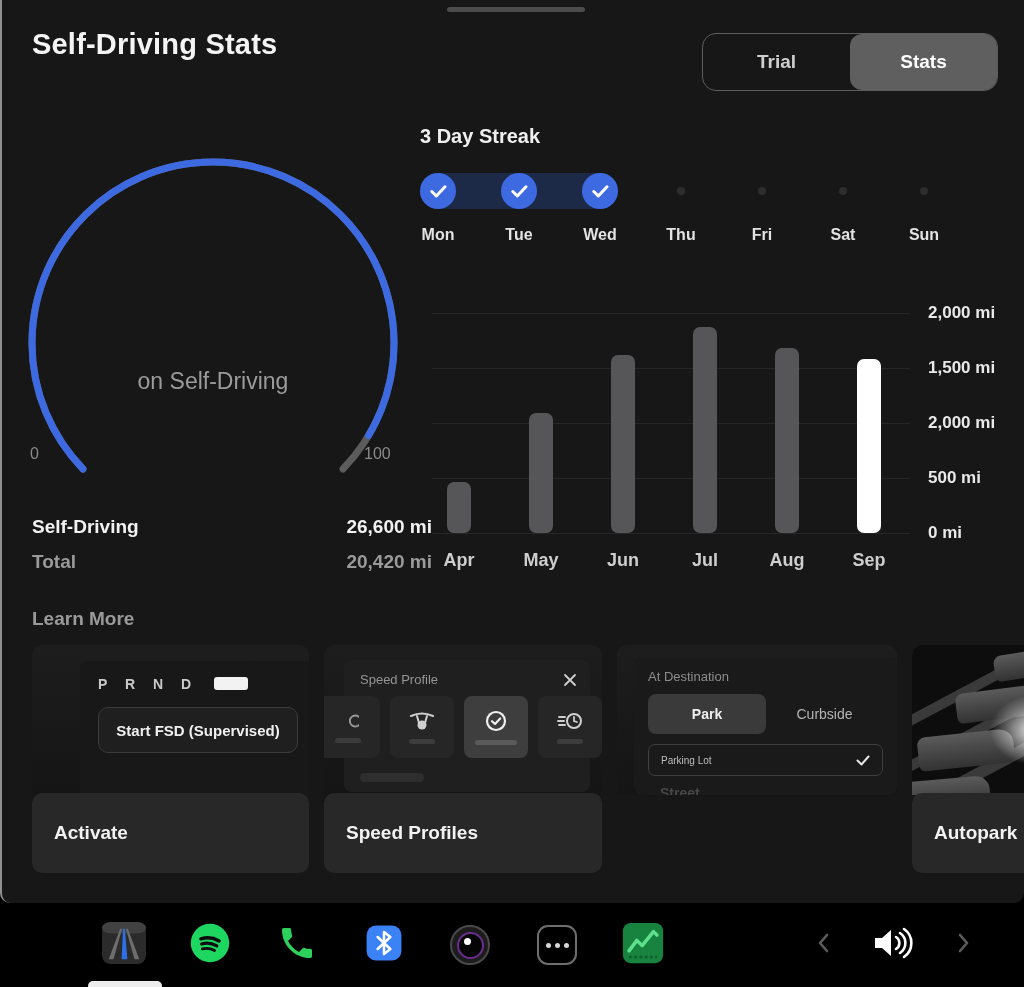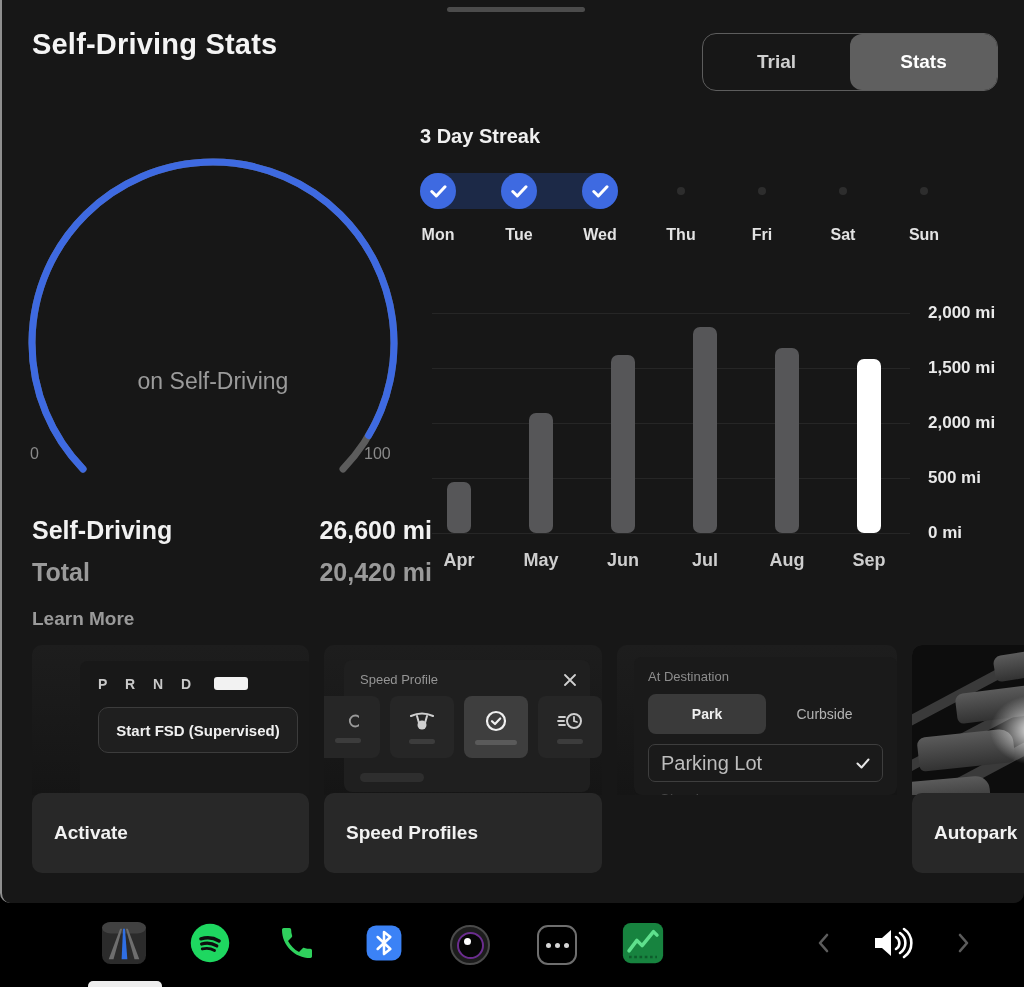--- a/index.html
+++ b/index.html
@@ -40,21 +40,21 @@
   .gauge-wrap { position:absolute; left:0; top:120px; width:420px; height:380px; }
   .gauge-value { position:absolute; left:211px; top:168px; transform:translateX(-50%);
                  font-size:64px; font-weight:400; color:#dedede; letter-spacing:1px; }
   .gauge-caption { position:absolute; left:211px; top:248px; transform:translateX(-50%);
                    font-size:23px; color:#9b9b9b; white-space:nowrap; }
   .gauge-min { position:absolute; left:28px; top:325px; font-size:16px; color:#8a8a8a; }
   .gauge-max { position:absolute; left:362px; top:325px; font-size:16px; color:#8a8a8a; }
 
   
   .stats { position:absolute; left:30px; top:516px; width:400px; }
-  .stat-row { display:flex; justify-content:space-between; font-size:25px; font-weight:bold;
+  .stat-row { display:flex; justify-content:space-between; font-size:19px; font-weight:bold;
               color:#f2f2f2; margin-bottom:13px;align-items:center; }
   .stat-row.dim { color:#9a9a9a; }
 
   
   .chart { position:absolute; left:430px; top:300px; width:575px; height:280px; }
   .plot { position:absolute; left:0; top:13px; width:478px; height:220px; }
   .gridline { position:absolute; left:0; width:478px; height:1px; background:#262626; }
   .bar { position:absolute; bottom:0; width:24px; border-radius:7px; background:#565658; }
   .bar.hl { background:#ffffff; }
   .month-label { position:absolute; top:250px; transform:translateX(-50%); font-size:18px;
@@ -95,23 +95,23 @@
   .mp2-slider { position:absolute; left:16px; bottom:10px; width:64px; height:9px;
                 border-radius:5px; background:#2e2e2e; }
 
   
   .mp3 { left:17px; top:12px; right:0; height:138px; background:#1a1a1a; padding:12px 14px 0 14px; }
   .mp3-label { font-size:13px; color:#8d8d8d; }
   .segrow { position:relative; margin-top:10px; height:40px; display:flex; align-items:center; }
   .seg-park { width:118px; height:40px; background:#3a3a3a; border-radius:8px; color:#efefef;
               font-size:14px; font-weight:bold; display:flex; align-items:center; justify-content:center; }
   .seg-curb { flex:1; text-align:center; font-size:14px; color:#b3b3b3; }
-  .parkrow { margin-top:10px; height:38px; border:1px solid #3e3e3e; border-radius:7px;
+  .parkrow { margin-top:10px; height:32px; border:1px solid #3e3e3e; border-radius:7px;
              display:flex; align-items:center; justify-content:space-between; padding:0 12px;
-             color:#bdbdbd; font-size:20px; }
+             color:#bdbdbd; font-size:10px; }
   .street { margin-top:9px; margin-left:12px; font-size:14px; color:#474747; font-weight:bold; }
 
   
   .mp4 { position:absolute; inset:0; background:#0d0d0d; border-radius:10px 10px 0 0; }
   .glow { position:absolute; left:78px; top:50px; width:90px; height:70px;
           background:radial-gradient(closest-side, rgba(255,255,255,.95), rgba(255,255,255,0)); }
   .carshape { position:absolute; border-radius:8px 14px 6px 6px;
               background:linear-gradient(180deg,#5b5b5b,#323232); }
   .curb { position:absolute; background:#3a3a3a; transform:rotate(-28deg); border-radius:3px; }
 

